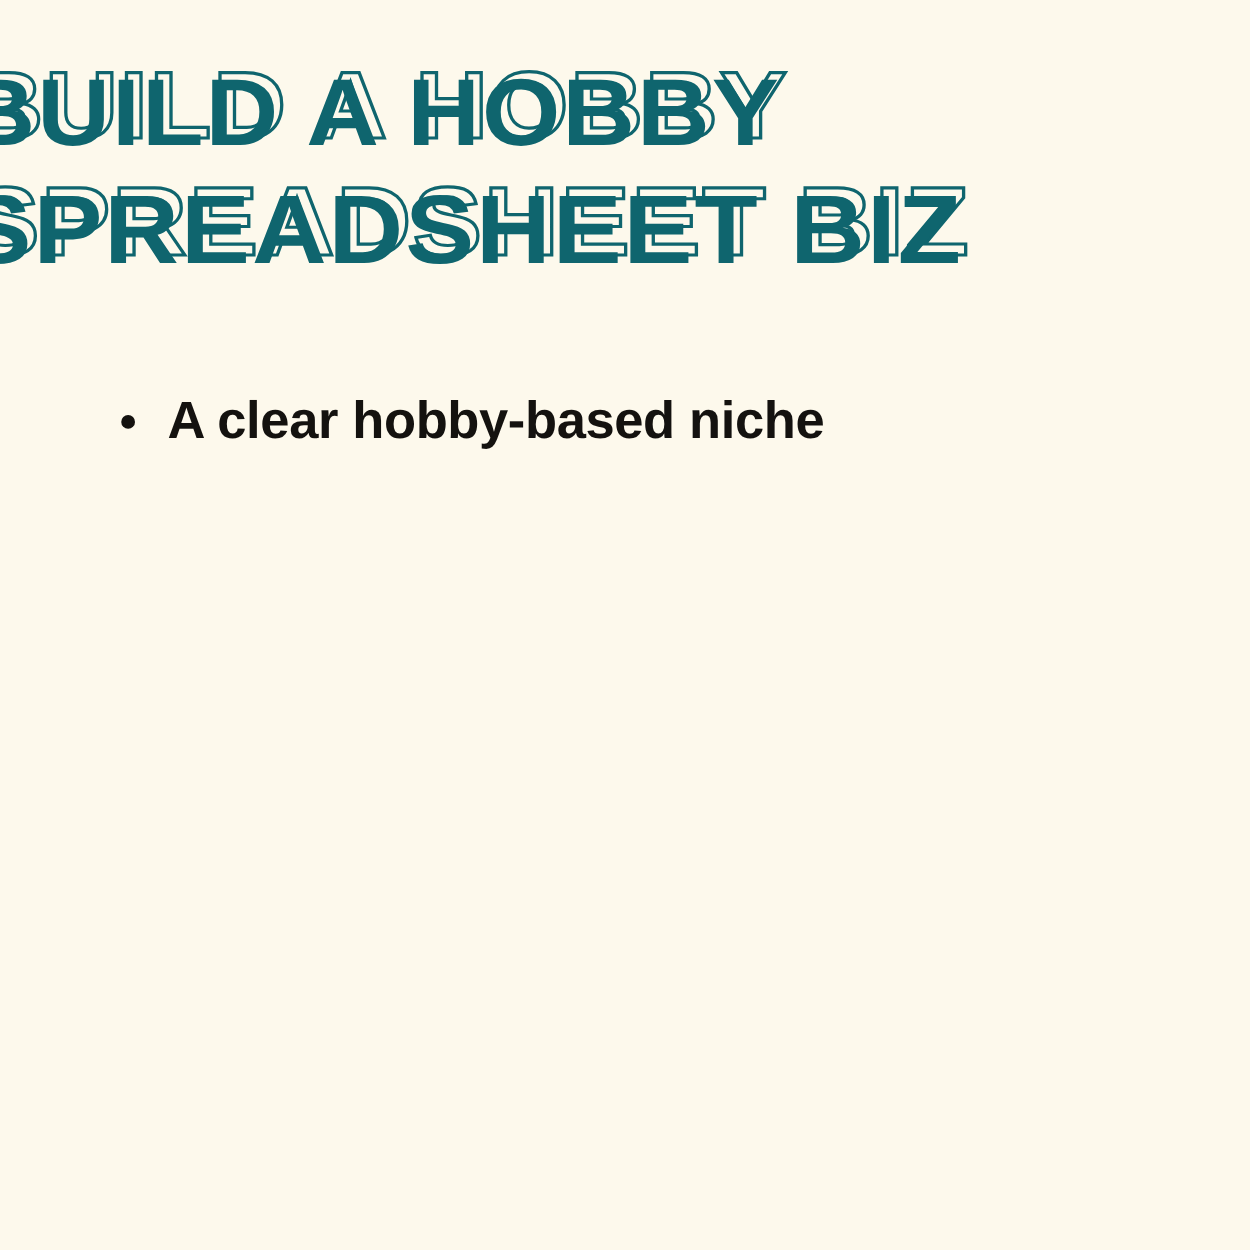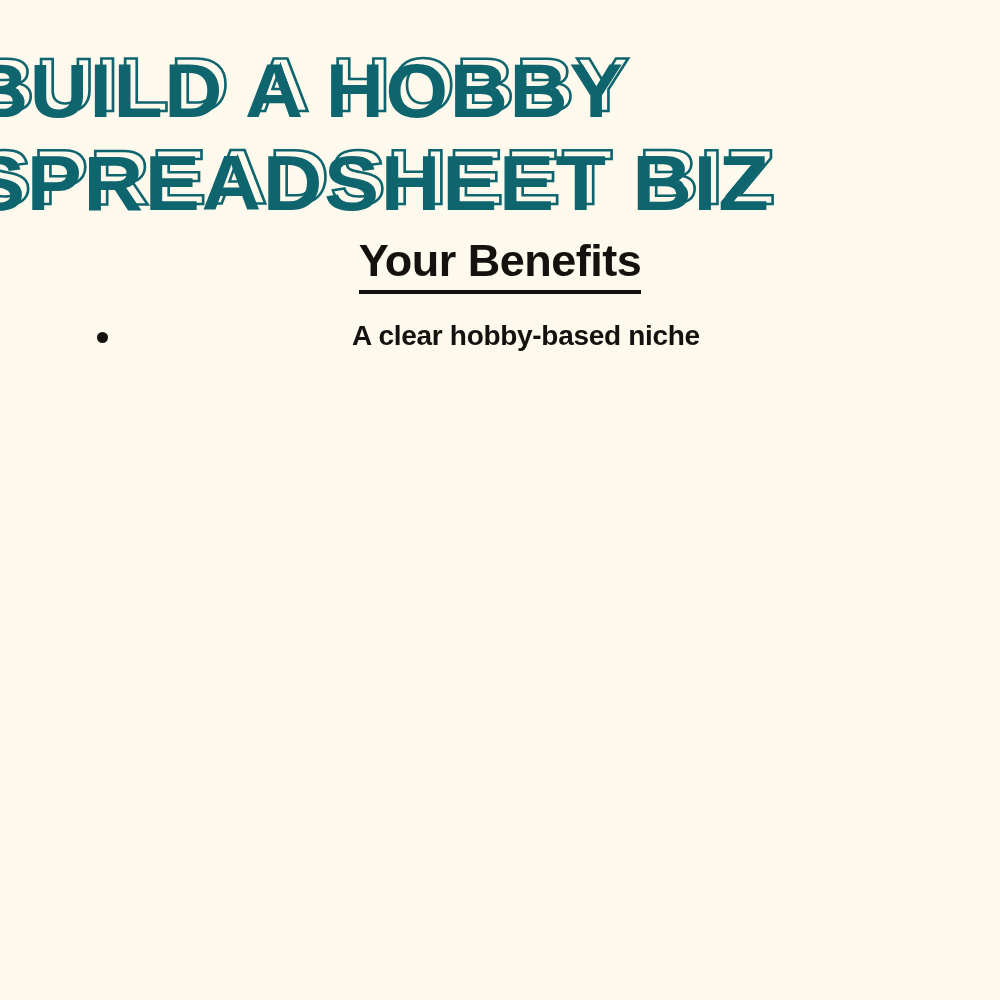--- a/index.html
+++ b/index.html
@@ -100,25 +100,24 @@
     padding: 0;
     list-style: none;
   }
 
   .benefit-item {
     position: relative;
     padding-left: 46px;
     margin: 0 0 6px 0;
     font-family: "Liberation Sans", sans-serif;
     font-weight: 700;
-    font-size: 28px;
+    font-size: 42px;
     line-height: 62px;
     letter-spacing: -0.3px;
     color: #14120F;
-    text-align: center;
   }
 
   .benefit-item .dot {
     position: absolute;
     left: 9px;
     top: 27px;
     width: 11px;
     height: 11px;
     border-radius: 50%;
     background: #14120F;
@@ -137,23 +136,20 @@
     <div class="title-line title-line-1">
       <span class="ghost">BUILD A HOBBY</span>
       <span class="solid">BUILD A HOBBY</span>
     </div>
     <div class="title-line title-line-2">
       <span class="ghost">SPREADSHEET BIZ</span>
       <span class="solid">SPREADSHEET BIZ</span>
     </div>
   </div>
 
-  <div class="subtitle-wrap">
-    <span class="subtitle">Your Benefits</span>
-  </div>
 
   <ul class="benefits">
     <li class="benefit-item">
       <span class="dot"></span>
       <span class="benefit-text">A clear hobby-based niche</span>
     </li>
   </ul>
 
 </div>
 

